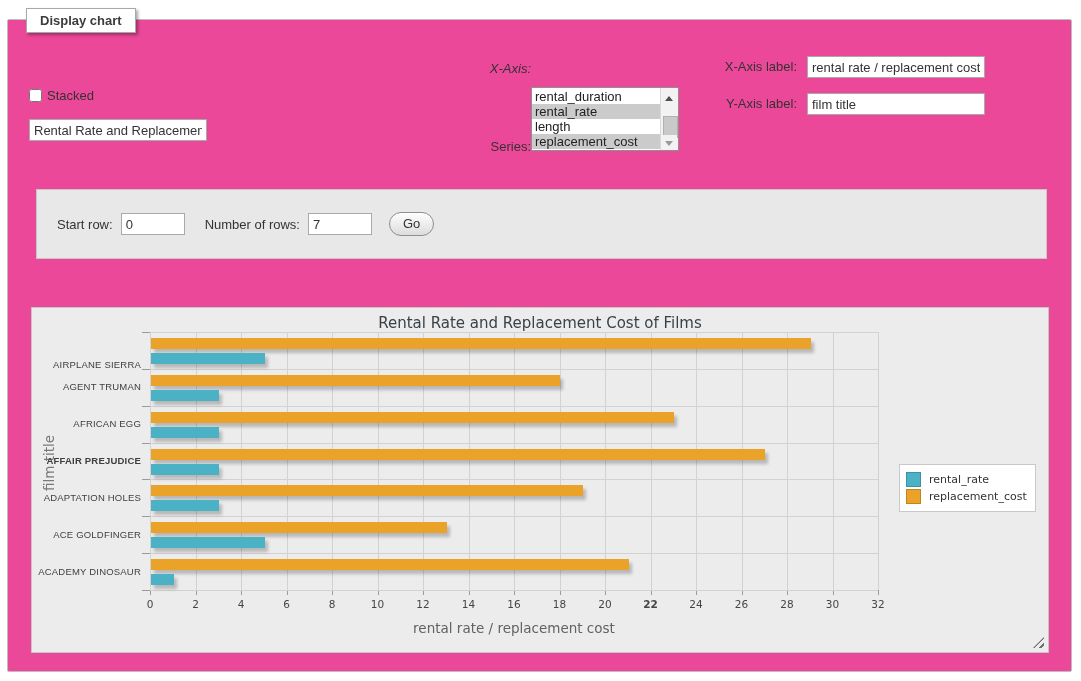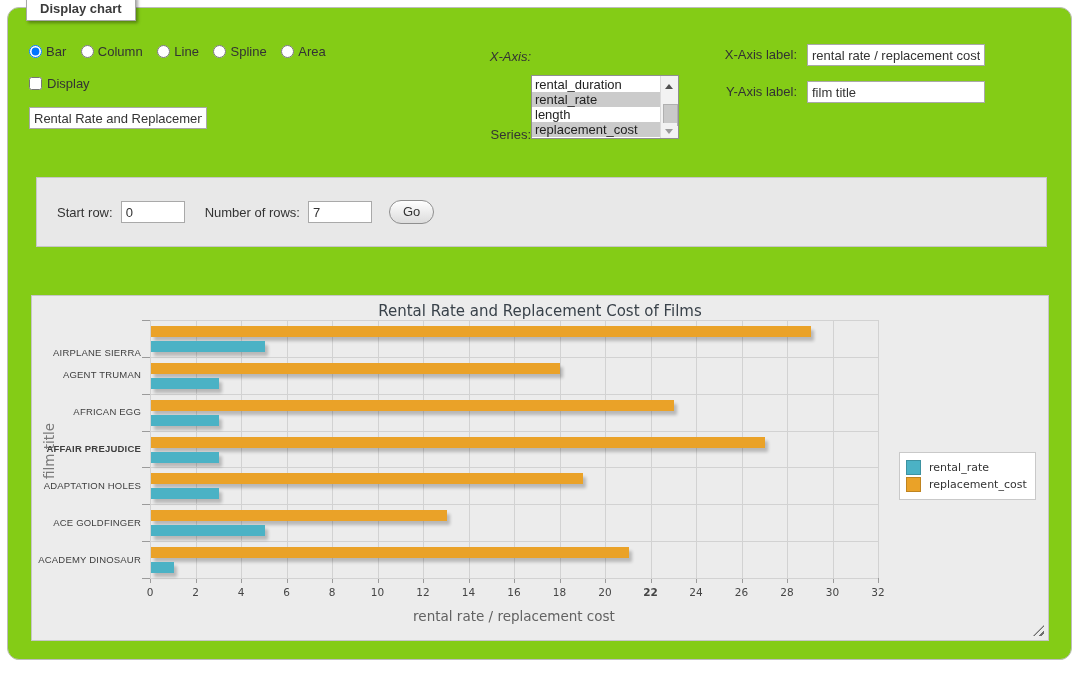--- a/index.html
+++ b/index.html
@@ -1,20 +1,20 @@
 <!DOCTYPE html>
 <html><head>
 <meta charset="utf-8">
 <style>
   html,body{margin:0;padding:0;background:#fff;}
   .stage{position:relative;width:1081px;height:681px;background:#fff;
          font-family:"Liberation Sans",sans-serif;overflow:hidden;}
   
-  .panel{position:absolute;left:7px;top:7px;width:1063px;height:651px;
-         background:#84cc16;border:1px solid #bdbdbd;border-radius:12px;}
+  .panel{position:absolute;left:7px;top:19px;width:1063px;height:651px;
+         background:#ec4899;border:1px solid #bdbdbd;border-radius:2px;}
   .legend-tab{position:absolute;left:18px;top:-12px;background:#fff;
          border:1px solid #a8a8a8;padding:4px 13px;font-weight:bold;font-size:13px;
          color:#3c3c3c;box-shadow:2px 2px 3px rgba(0,0,0,0.35);}
   
   .ctl{position:absolute;font-size:13px;color:#333;}
   .radio-row label{margin-right:11px;}
   .radio-row input{vertical-align:-2px;margin:0 4px 0 0;}
   .check-row input{vertical-align:-2px;margin:0 5px 0 0;}
   input[type=text]{border:1px solid #a9a9a9;background:#fff;color:#333;
          font-family:"Liberation Sans",sans-serif;font-size:13px;padding:2px 4px;height:16px;}
@@ -76,30 +76,23 @@
          background:repeating-linear-gradient(135deg,transparent 0 3px,#6f6f6f 3px 4.5px);
          clip-path:polygon(100% 0,100% 100%,0 100%);}
 </style>
 </head>
 <body>
 
 <div class="stage">
   <div class="panel">
     <div class="legend-tab">Display chart</div>
 
-    <div class="ctl radio-row" style="left:21px;top:36px;">
-      <label><input type="radio" name="ctype" checked="true" style=""><span>Bar</span></label>
-      <label><input type="radio" name="ctype" style=""><span>Column</span></label>
-      <label><input type="radio" name="ctype" style=""><span>Line</span></label>
-      <label><input type="radio" name="ctype" style=""><span>Spline</span></label>
-      <label><input type="radio" name="ctype" style=""><span>Area</span></label>
-    </div>
 
     <div class="ctl check-row" style="left:21px;top:68px;">
-      <label><input type="checkbox" style=""><span>Display</span></label>
+      <label><input type="checkbox" style=""><span>Stacked</span></label>
     </div>
 
     <input type="text" class="ctl" style="left: 21px; top: 99px; width: 168px;" value="Rental Rate and Replacement Cost of Films">
 
     <div class="lbl" style="left:423px;top:41px;width:100px;font-style:italic;">X-Axis:</div>
 
     <div class="lbl" style="left:423px;top:119px;width:100px;">Series:</div>
     <div class="listbox" style="left:523px;top:67px;width:146px;height:62px;">
       <div class="ms-items" id="series-items">
           <div class="ms-item">rental_duration</div>

